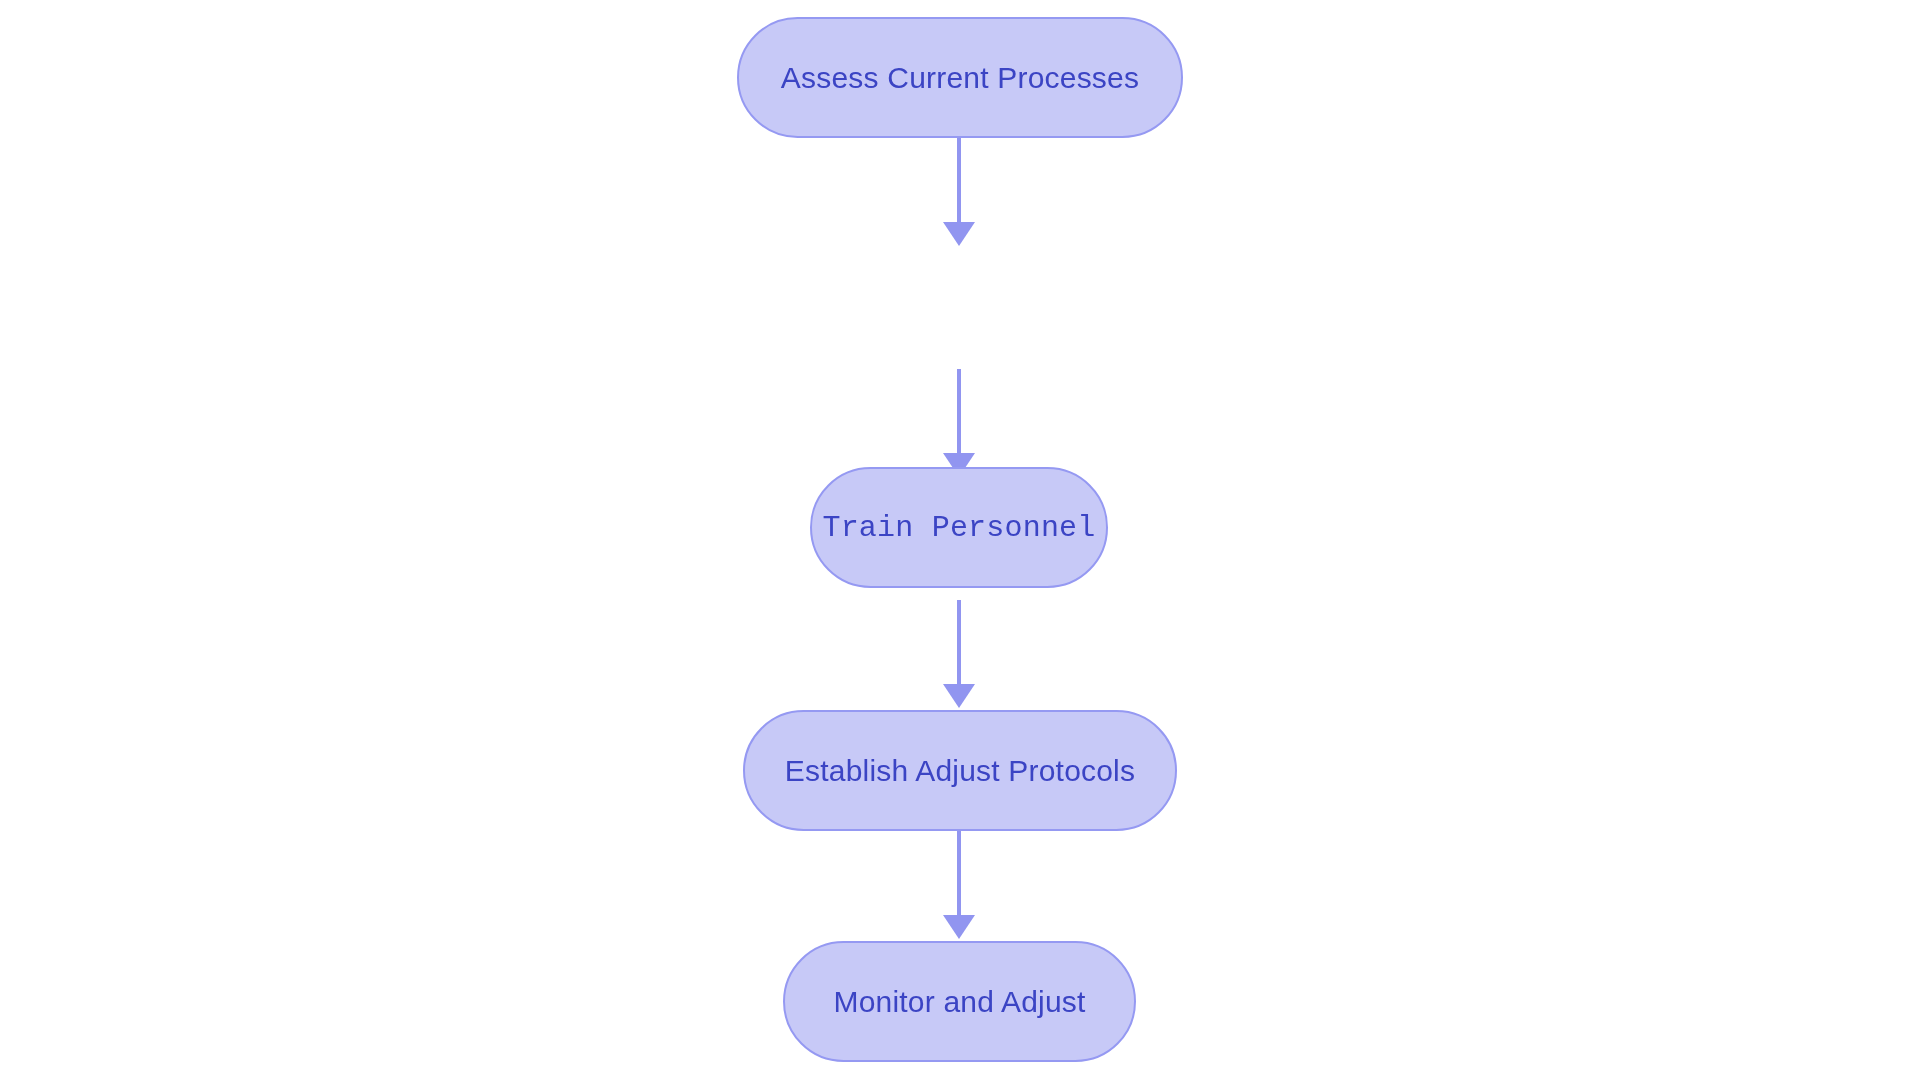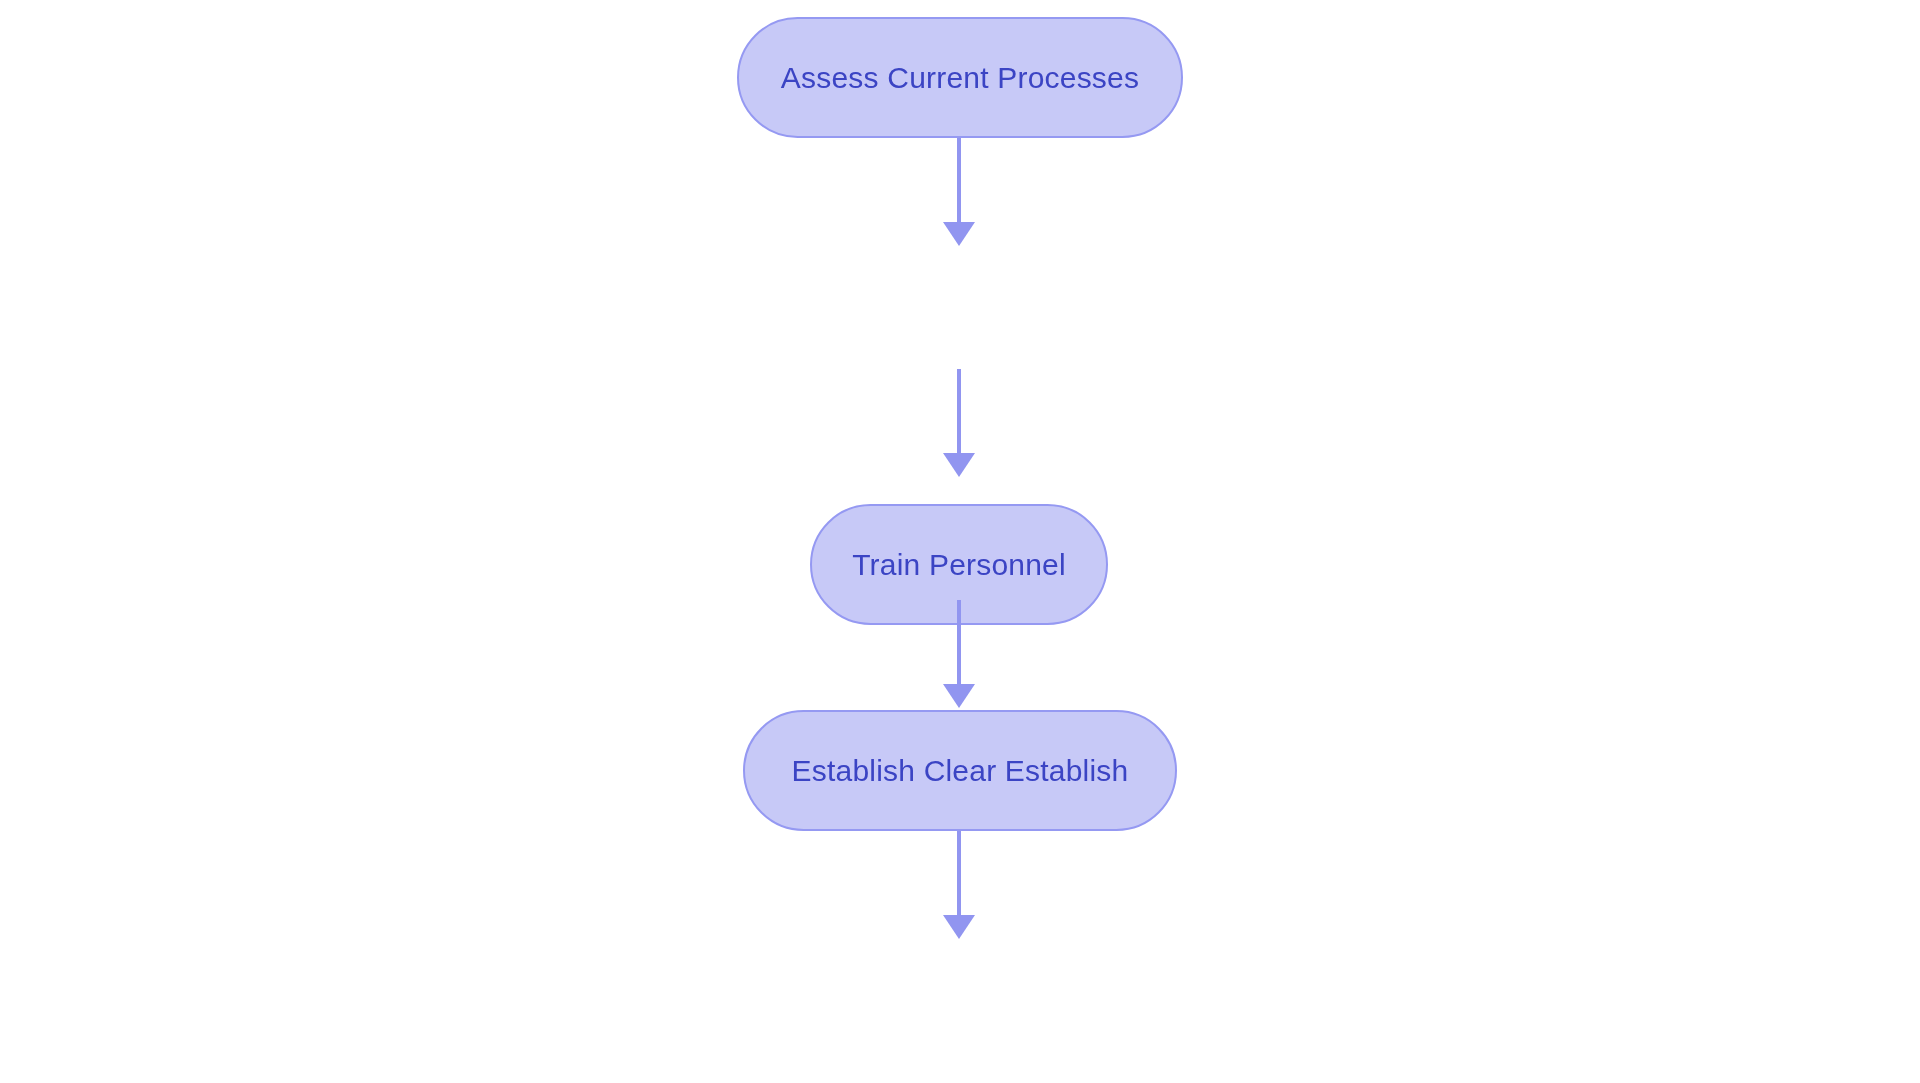--- a/index.html
+++ b/index.html
@@ -28,21 +28,21 @@
   }
   .node .label {
     color: var(--node-text, #3b44c4);
     font-size: 30px;
     line-height: 1;
     white-space: nowrap;
     letter-spacing: 0.2px;
   }
   .node.n1 { left: 737px; top: 17px;  width: 446px; }
   .node.n2 { left: 740px; top: 248px; width: 438px; }
-  .node.n3 { left: 810px; top: 504px; width: 298px; }
+  .node.n3 { left: 810px; top: 467px; width: 298px; font-family: Liberation Mono, monospace; }
   .node.n4 { left: 743px; top: 710px; width: 434px; }
   .node.n5 { left: 783px; top: 941px; width: 353px; }
 
   .arrow {
     position: absolute;
     left: 941px;
     width: 36px;
     height: 110px;
     overflow: visible;
   }
@@ -81,22 +81,25 @@
   <div class="node n3">
     <span class="label">Train Personnel</span>
   </div>
 
   <svg class="arrow a3" viewBox="0 0 36 110">
     <line x1="18" y1="0" x2="18" y2="88"></line>
     <polygon points="2,84 34,84 18,108"></polygon>
   </svg>
 
   <div class="node n4">
-    <span class="label">Establish Clear Establish</span>
+    <span class="label">Establish Adjust Protocols</span>
   </div>
 
   <svg class="arrow a4" viewBox="0 0 36 110">
     <line x1="18" y1="0" x2="18" y2="88"></line>
     <polygon points="2,84 34,84 18,108"></polygon>
   </svg>
 
+  <div class="node n5">
+    <span class="label">Monitor and Adjust</span>
+  </div>
 
 </div>
 
 </body></html>

